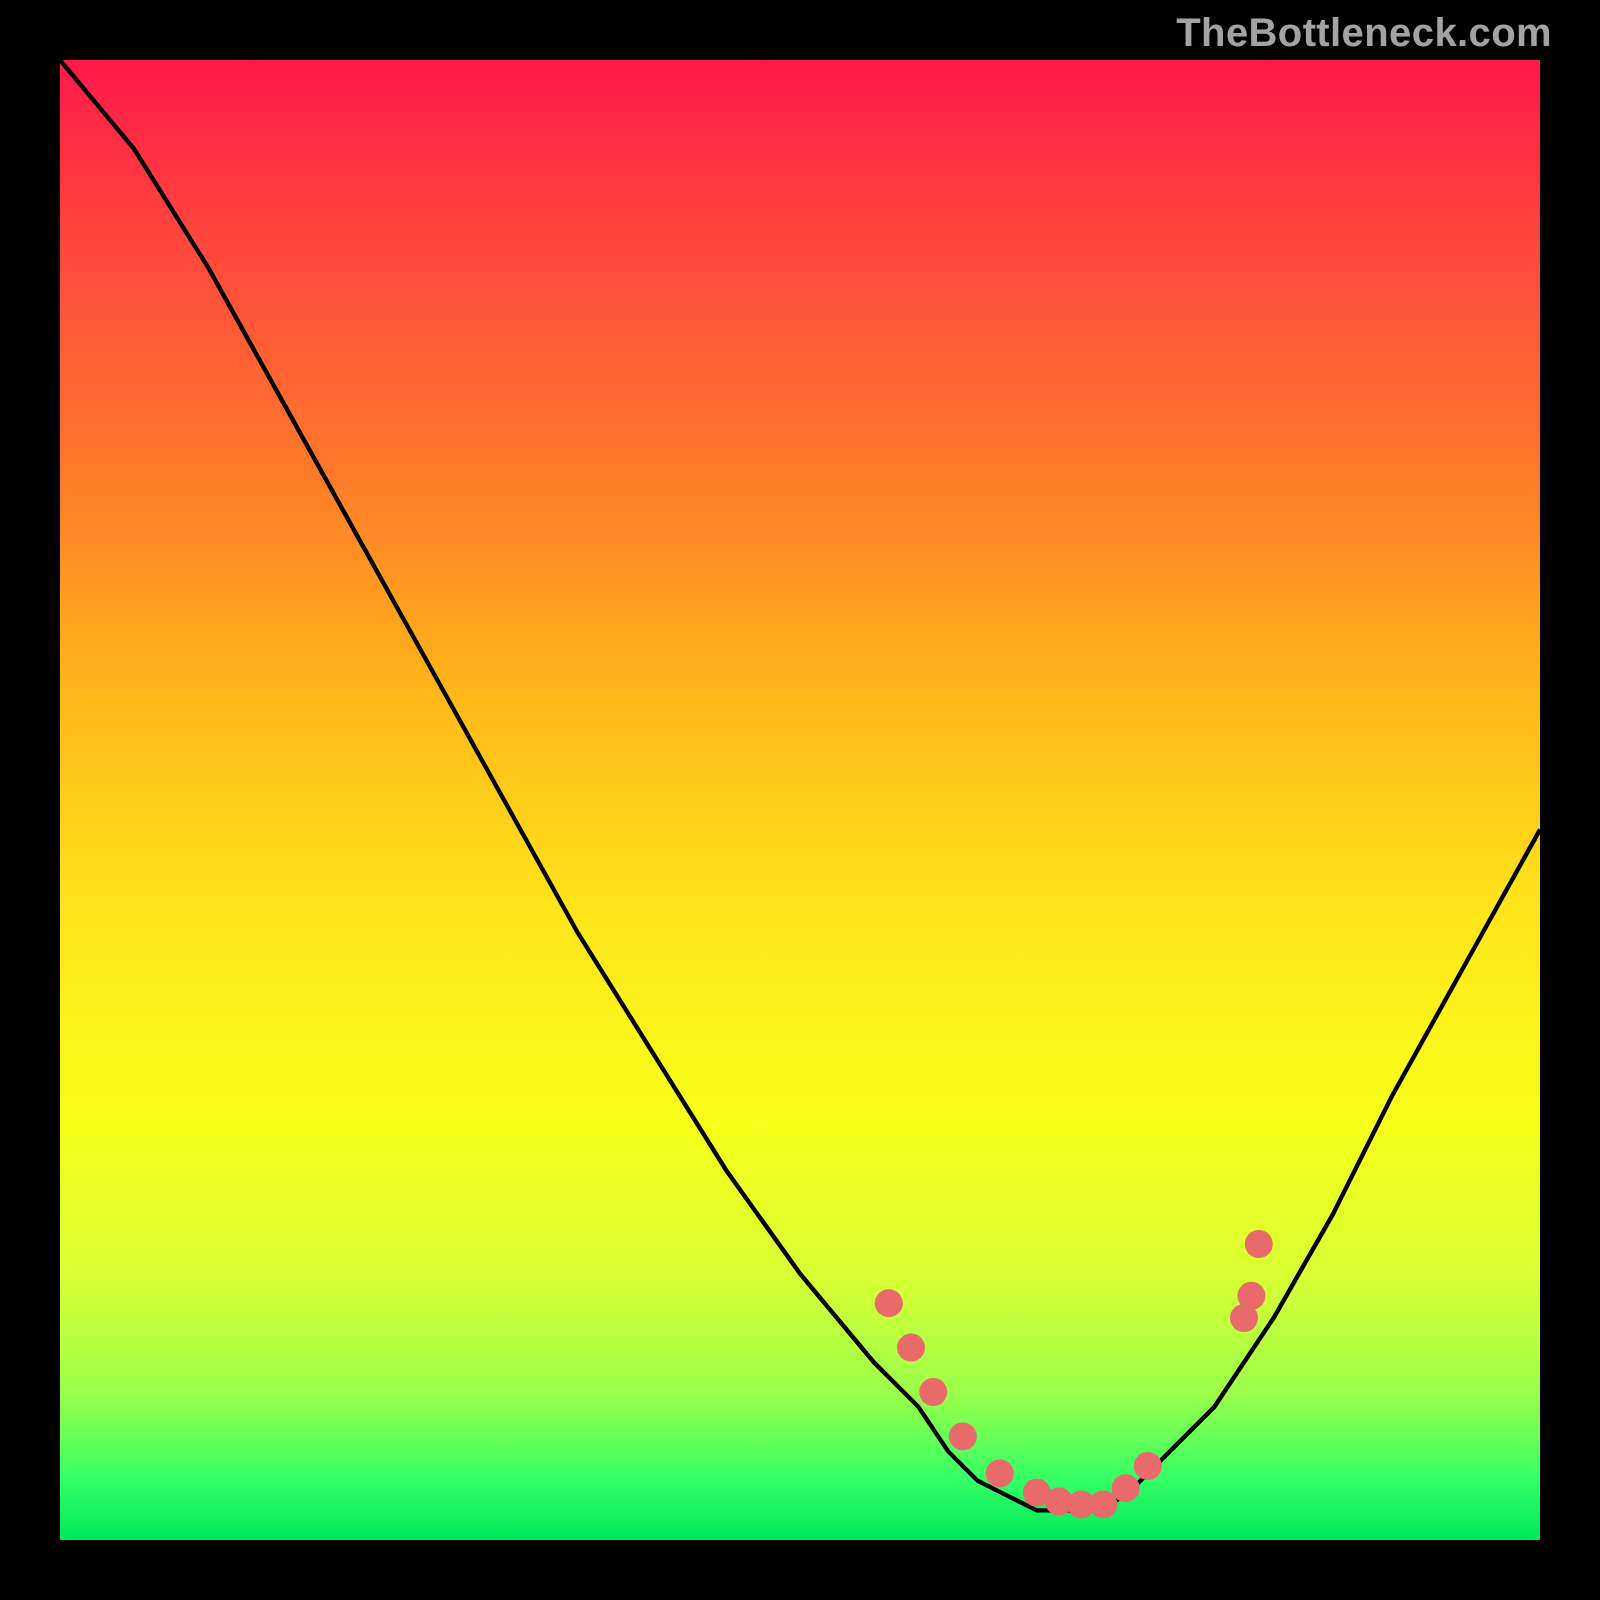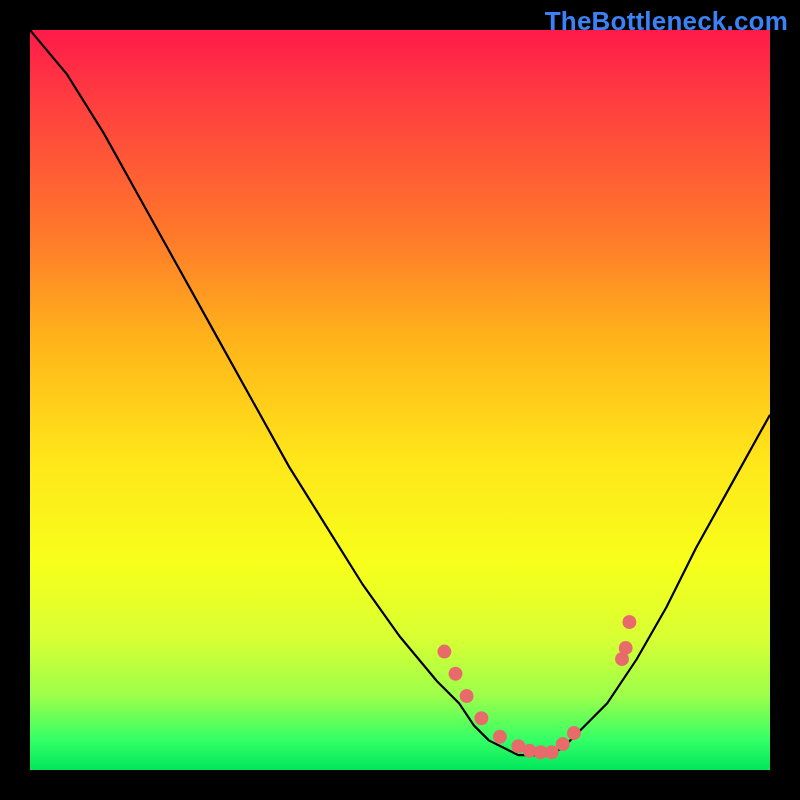--- a/index.html
+++ b/index.html
@@ -25,23 +25,23 @@
       #ffe61a 58%,
       #f7ff1a 72%,
       #d9ff33 82%,
       #9cff4a 90%,
       #33ff66 96%,
       #00e65c 100%);
   }
   .watermark {
     position: absolute;
     top: 6px;
-    right: 12px;
-    color: #3b82f6;
-    font-size: 26px;
+    right: 24px;
+    color: #a3a3a3;
+    font-size: 20px;
     font-weight: 600;
     letter-spacing: 0.2px;
     z-index: 5;
     font-family: Arial, Helvetica, sans-serif;
   }
   svg.plot {
     position: absolute;
     left: 0;
     top: 0;
     width: 740px;

